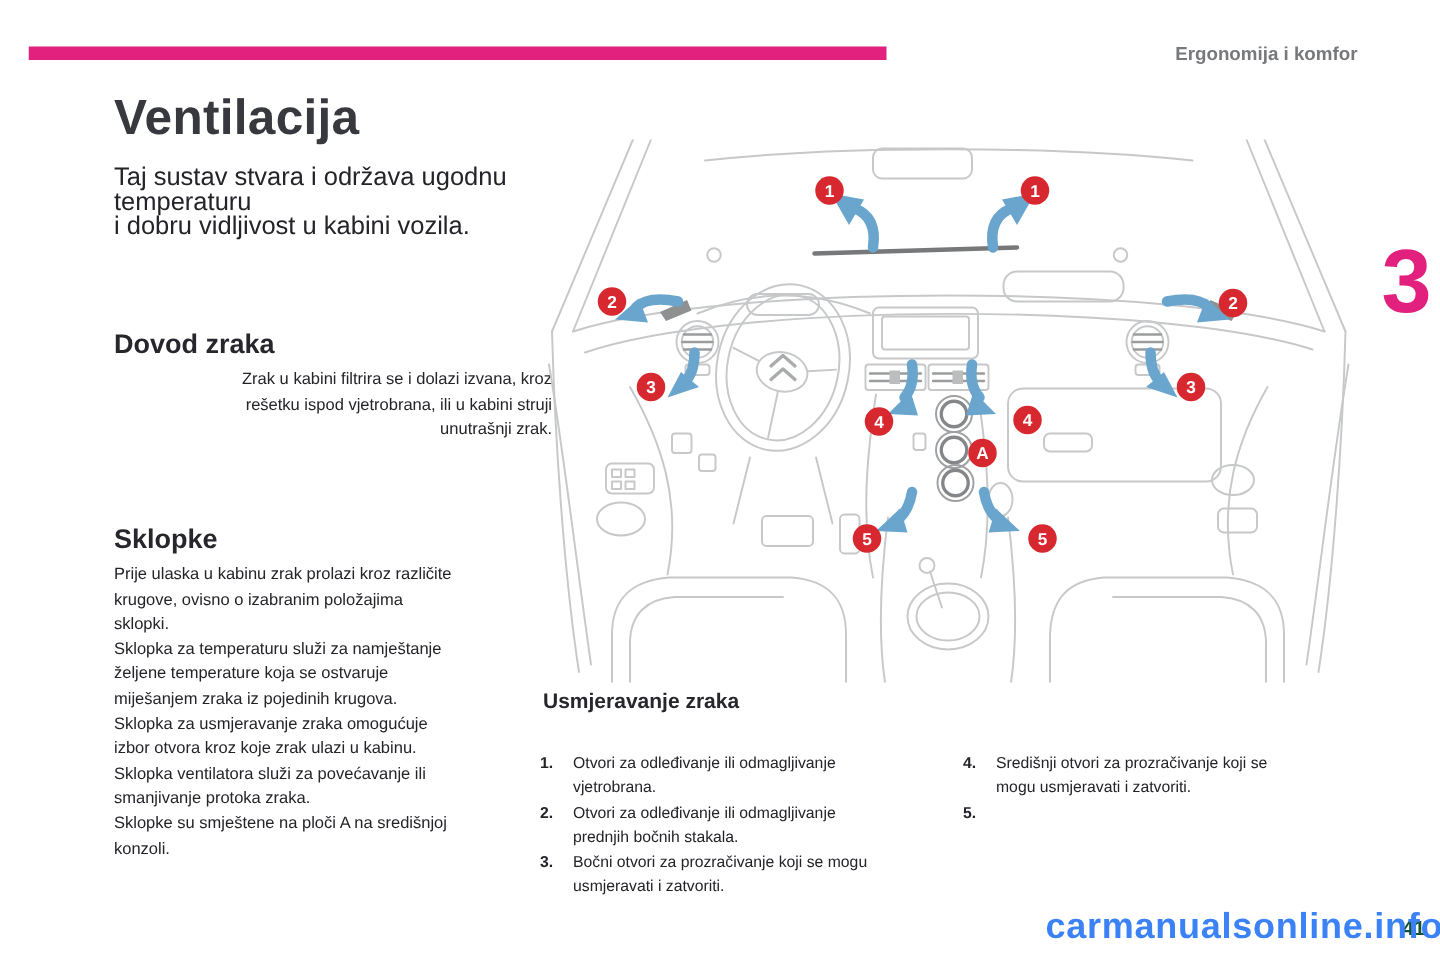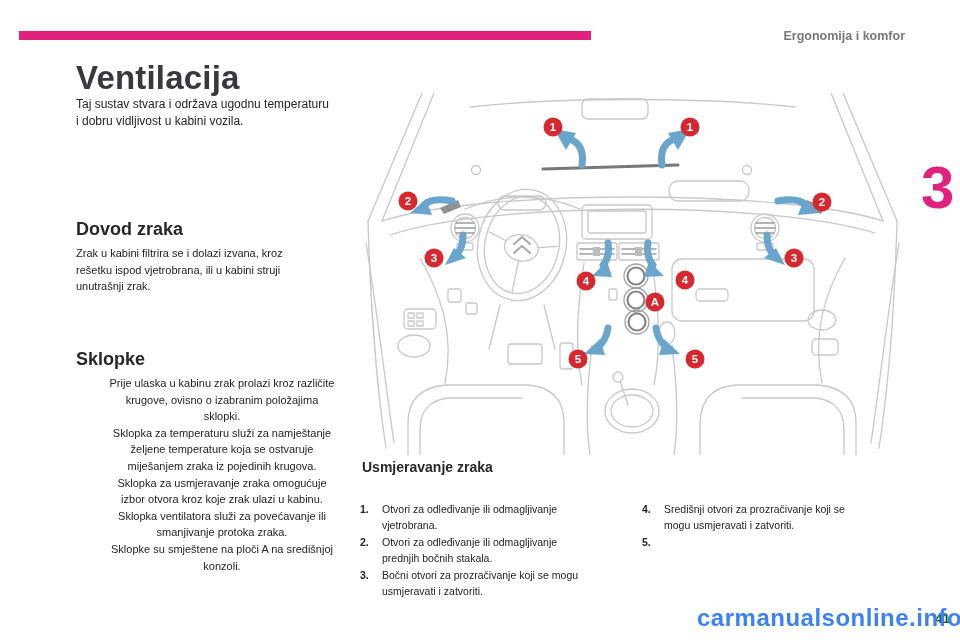--- a/index.html
+++ b/index.html
@@ -3,25 +3,25 @@
 <meta charset="utf-8">
 <style>
   html,body{margin:0;padding:0;background:#ffffff;}
   .page{position:relative;width:960px;height:640px;background:#ffffff;overflow:hidden;
         font-family:"Liberation Sans",sans-serif;color:#232329;margin-left:19px;}
   .abs{position:absolute;}
   .top-bar{left:0;top:31px;width:572px;height:9px;background:#e2217e;}
   .header-label{top:29px;right:74px;font-size:12.5px;font-weight:bold;color:#77787b;}
   .chapter-num{left:902px;top:158px;font-size:60px;font-weight:bold;color:#e2217e;line-height:1;}
   .page-title{left:57px;top:59px;font-size:33px;font-weight:bold;color:#38383f;letter-spacing:.2px;}
-  .intro{left:57px;top:96px;width:300px;font-size:12px;line-height:16.5px;white-space:pre-line;}
+  .intro{left:57px;top:110px;width:300px;font-size:17px;line-height:16.5px;white-space:pre-line;}
   .sec-h{left:57px;font-size:18px;font-weight:bold;color:#26262c;}
   .sec-h.h1{top:219px;} .sec-h.h2{top:349px;}
   .sec-b{left:57px;width:292px;font-size:11px;line-height:16.6px;white-space:pre-line;}
-  .sec-b.b1{top:245px;} .sec-b.b2{top:375px;text-align:center;}
+  .sec-b.b1{top:245px;text-align:right;} .sec-b.b2{top:375px;}
   .diagram{left:341px;top:93px;width:545px;height:362px;}
   .air-h{left:343px;top:459px;font-size:14px;font-weight:bold;color:#26262c;}
   .list{top:501px;width:292px;font-size:10.5px;line-height:16px;}
   .list.c1{left:341px;} .list.c2{left:623px;}
   .li{display:flex;margin-bottom:1px;}
   .li .num{flex:0 0 22px;font-weight:bold;}
   .li .txt{white-space:pre-line;}
   .pagenum{left:916px;top:611px;font-size:13.5px;font-weight:bold;color:#14532d;}
   .watermark{left:678px;top:604px;font-size:24px;font-weight:600;color:#3b82f6;letter-spacing:.5px;}
 </style>

